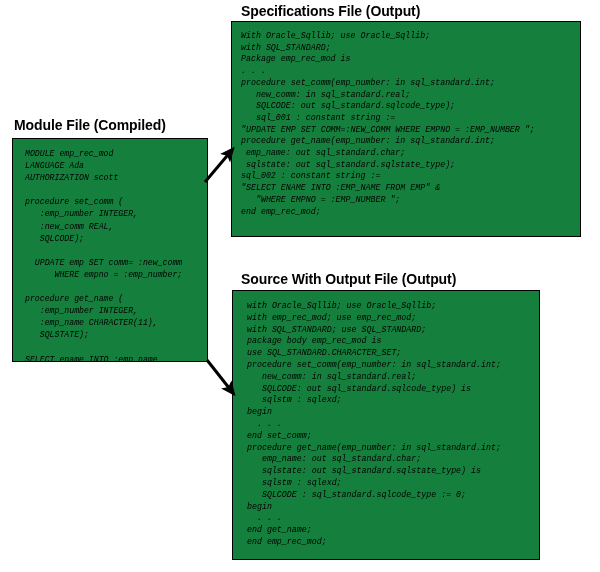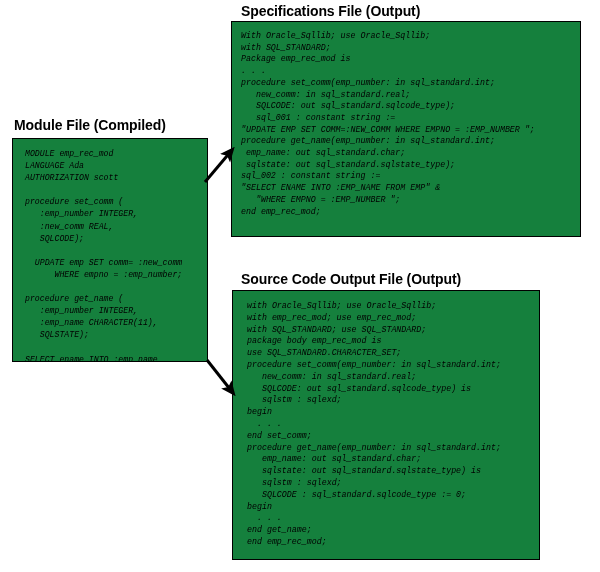--- a/index.html
+++ b/index.html
@@ -149,21 +149,21 @@
 "UPDATE EMP SET COMM=:NEW_COMM WHERE EMPNO = :EMP_NUMBER ";
 procedure get_name(emp_number: in sql_standard.int;
  emp_name: out sql_standard.char;
  sqlstate: out sql_standard.sqlstate_type);
 sql_002 : constant string :=
 "SELECT ENAME INTO :EMP_NAME FROM EMP" &amp;
    "WHERE EMPNO = :EMP_NUMBER ";
 end emp_rec_mod;</div>
   </div>
 
-  <div class="panel-title" id="source-title">Source Code Output File (Output)</div>
+  <div class="panel-title" id="source-title">Source With Output File (Output)</div>
   <div class="code-box" id="source-box">
     <div class="code-body">with Oracle_Sqllib; use Oracle_Sqllib;
 with emp_rec_mod; use emp_rec_mod;
 with SQL_STANDARD; use SQL_STANDARD;
 package body emp_rec_mod is
 use SQL_STANDARD.CHARACTER_SET;
 procedure set_comm(emp_number: in sql_standard.int;
    new_comm: in sql_standard.real;
    SQLCODE: out sql_standard.sqlcode_type) is
    sqlstm : sqlexd;

